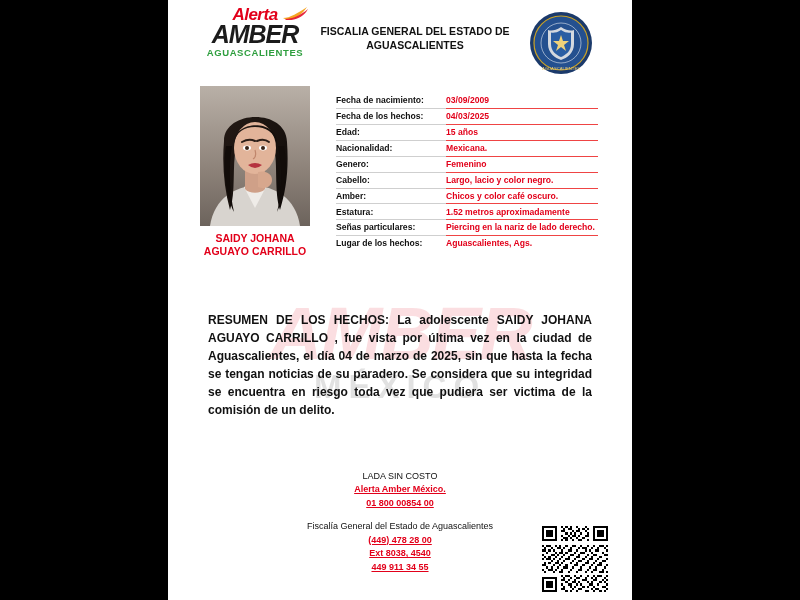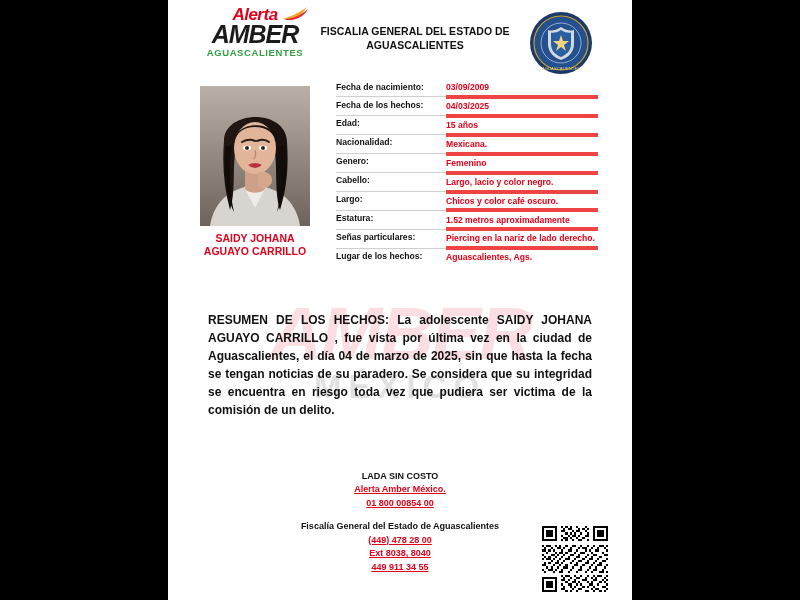--- a/index.html
+++ b/index.html
@@ -118,41 +118,41 @@
     text-align: center;
     font-size: 10.5px;
     font-weight: bold;
     color: #e2001a;
     line-height: 1.25;
   }
 
   .data-table {
     position: absolute;
     left: 168px;
-    top: 2px;
+    top: 15px;
     width: 262px;
     border-collapse: collapse;
   }
   .data-table td {
     font-size: 8.6px;
     padding: 2.1px 0;
     vertical-align: top;
     line-height: 1.25;
   }
   .data-table td.k {
     width: 106px;
     color: #111;
     font-weight: bold;
     border-bottom: 1px solid #cfcfcf;
     padding-right: 4px;
   }
   .data-table td.v {
     color: #e2001a;
     font-weight: bold;
-    border-bottom: 4px solid #ef4444;
+    border-bottom: 1px solid #ef4444;
   }
   .data-table tr.nb td { border-bottom: none; }
 
   
   .watermark {
     position: absolute;
     left: 0;
     top: 300px;
     width: 464px;
     text-align: center;
@@ -190,21 +190,21 @@
 
   
   .footer {
     position: absolute;
     left: 0;
     bottom: 26px;
     width: 464px;
     text-align: center;
   }
   .f-line { font-size: 9px; line-height: 1.5; }
-  .f-black { color: #111; font-weight: bold; }
+  .f-black { color: #111; font-weight: normal; }
   .f-red { color: #e2001a; font-weight: bold; text-decoration: underline; }
   .f-gap { height: 10px; }
   .qr {
     position: absolute;
     right: 22px;
     bottom: 6px;
     width: 70px;
     height: 70px;
     background: #fff;
   }
@@ -311,21 +311,21 @@
           </tr>
           <tr>
             <td class="k">Genero:</td>
             <td class="v">Femenino</td>
           </tr>
           <tr>
             <td class="k">Cabello:</td>
             <td class="v">Largo, lacio y color negro.</td>
           </tr>
           <tr>
-            <td class="k">Largo:</td>
+            <td class="k">Amber:</td>
             <td class="v">Chicos y color café oscuro.</td>
           </tr>
           <tr>
             <td class="k">Estatura:</td>
             <td class="v">1.52 metros aproximadamente</td>
           </tr>
           <tr>
             <td class="k">Señas particulares:</td>
             <td class="v">Piercing en la nariz de lado derecho.</td>
           </tr>
@@ -346,21 +346,21 @@
       <span class="label">RESUMEN DE LOS HECHOS:</span><span>  La adolescente SAIDY JOHANA AGUAYO CARRILLO , fue vista por última vez en la ciudad de Aguascalientes, el día 04 de marzo de 2025, sin que hasta la fecha se tengan noticias de su paradero. Se considera que su integridad se encuentra en riesgo toda vez que pudiera ser victima de la comisión de un delito.</span>
     </div>
 
     <div class="footer">
       <div class="f-line f-black">LADA SIN COSTO</div>
       <div class="f-line f-red">Alerta Amber México.</div>
       <div class="f-line f-red">01 800 00854 00</div>
       <div class="f-gap"></div>
       <div class="f-line f-black">Fiscalía General del Estado de Aguascalientes</div>
       <div class="f-line f-red">(449) 478 28 00</div>
-      <div class="f-line f-red">Ext 8038, 8040</div>
+      <div class="f-line f-red">Ext 8038, 4540</div>
       <div class="f-line f-red">449 911 34 55</div>
     </div>
 
     <svg class="qr" viewBox="0 0 33 33" shape-rendering="crispEdges">
       <rect width="33" height="33" fill="#ffffff"></rect>
       <g fill="#000000">
         <rect x="1" y="1" width="7" height="7"></rect>
           <rect x="2" y="2" width="5" height="5" fill="#fff"></rect>
           <rect x="3" y="3" width="3" height="3"></rect>
         <rect x="25" y="1" width="7" height="7"></rect>

